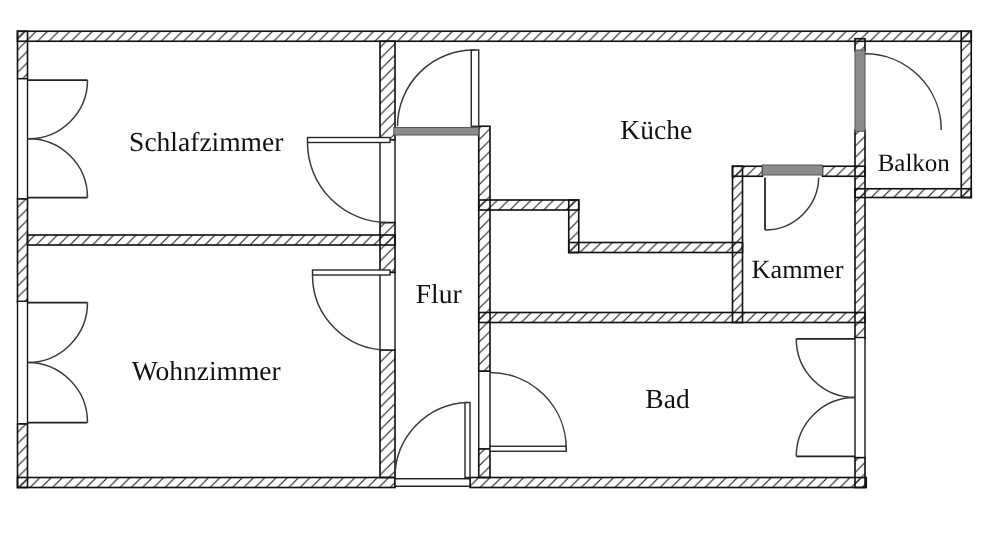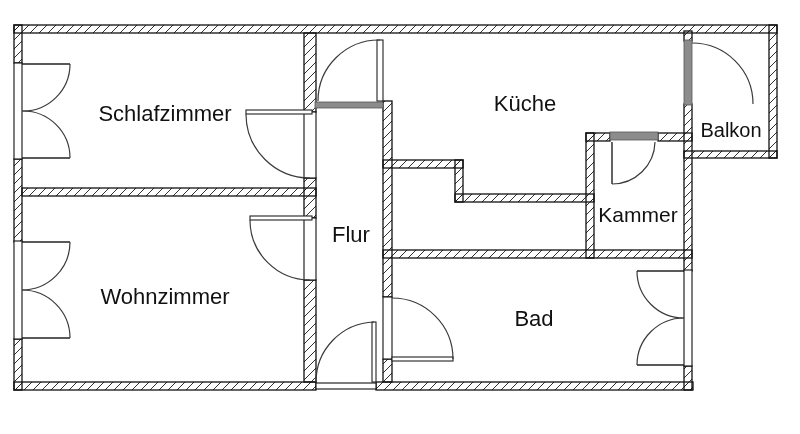--- a/index.html
+++ b/index.html
@@ -1,17 +1,17 @@
 <!DOCTYPE html>
 <html><head>
 <meta charset="utf-8">
 <style>
   html,body{margin:0;padding:0;background:#ffffff;}
   .stage{position:relative;width:800px;height:406px;background:#ffffff;overflow:hidden;
-         font-family:Liberation Sans, sans-serif;}
+         font-family:Liberation Serif, serif;}
   svg{display:block;}
   .wall{fill:url(#hatch);stroke:#111111;stroke-width:1.3;}
   .opening{fill:#ffffff;stroke:#111111;stroke-width:1.1;}
   .leaf{fill:#ffffff;stroke:#222222;stroke-width:1.1;}
   .grayleaf{fill:#8c8c8c;stroke:#555555;stroke-width:0.8;}
   .swing{fill:none;stroke:#3a3a3a;stroke-width:1.2;}
   .leafline{stroke:#222222;stroke-width:1.4;}
   .roomlabel{fill:#111111;font-size:22px;text-anchor:middle;}
   .roomlabel.small{font-size:21px;}
   .roomlabel.smaller{font-size:20px;}

